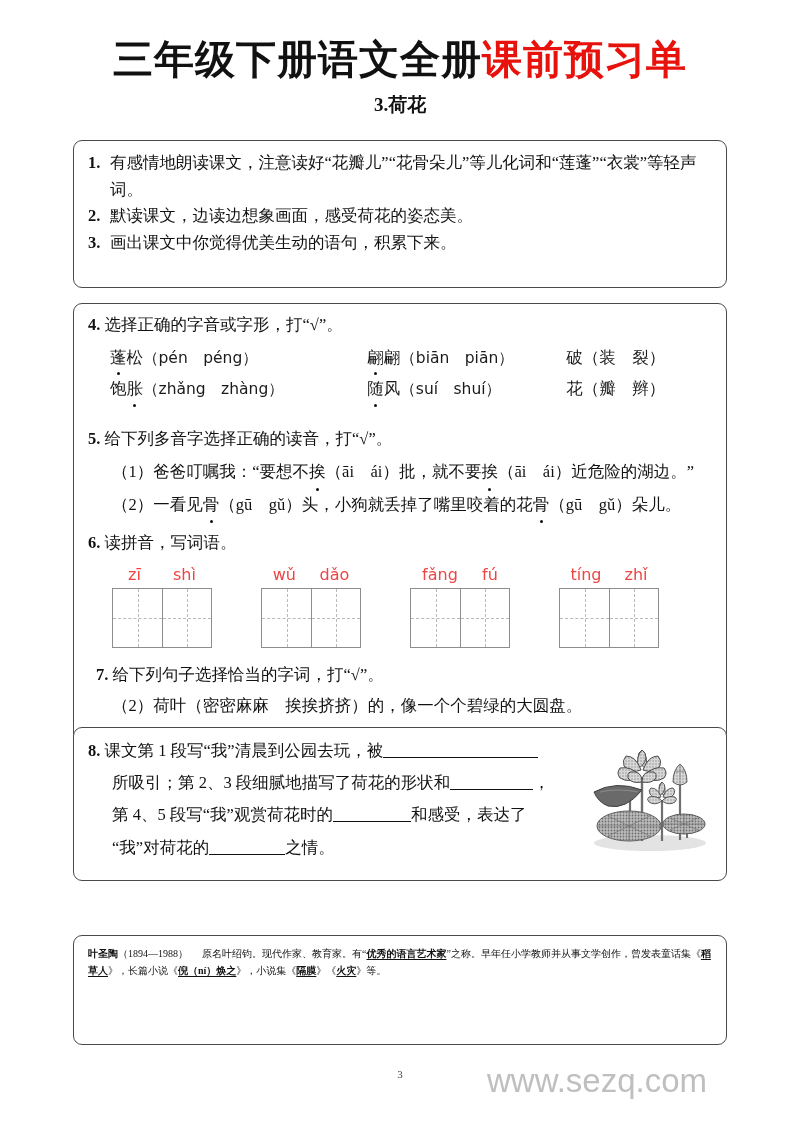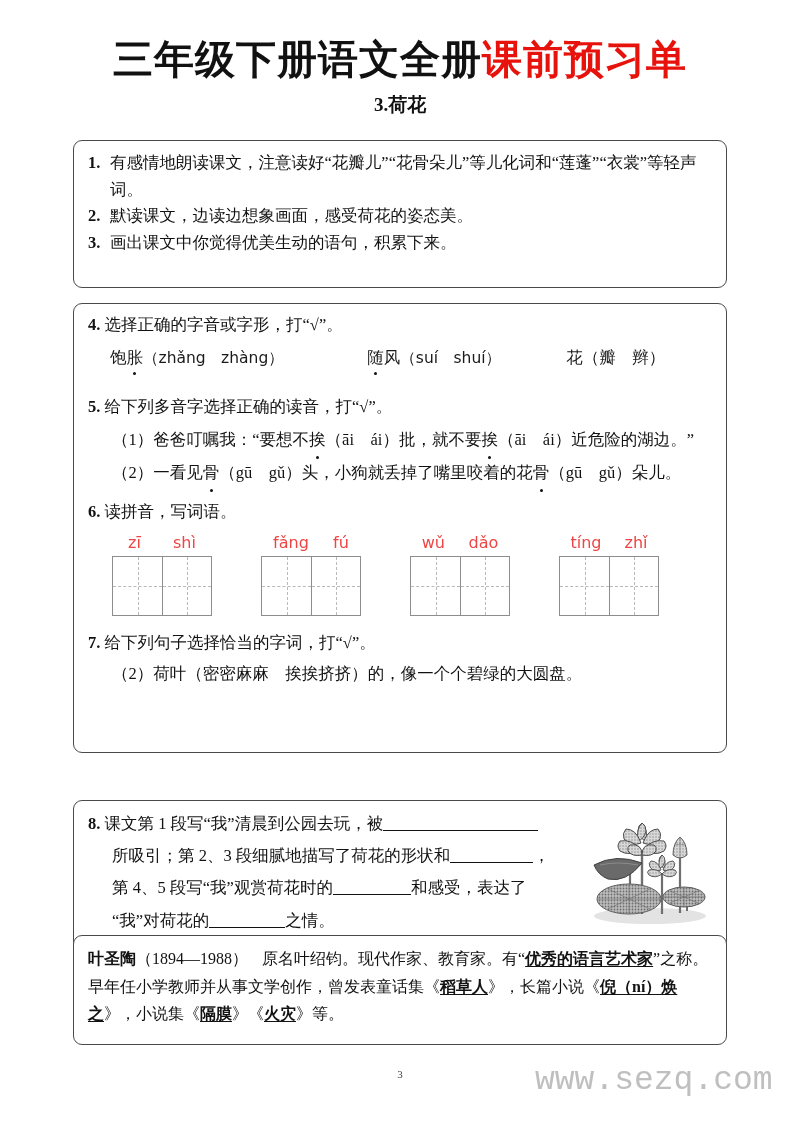--- a/index.html
+++ b/index.html
@@ -170,21 +170,21 @@
   .lotus {
     position: absolute;
     right: 14px;
     top: 14px;
     width: 126px;
     height: 112px;
   }
 
   
   .author-line {
-    font-size: 16px;
+    font-size: 10px;
     line-height: 1.72;
     color: #121212;
   }
   .bold-ul {
     font-weight: 700;
     text-decoration: underline;
     text-underline-offset: 2px;
   }
 
   
@@ -193,26 +193,25 @@
     left: 0; right: 0;
     top: 1068px;
     text-align: center;
     font-size: 11px;
     color: #444;
   }
   .watermark {
     position: absolute;
     left: 487px;
     top: 1062px;
-    font-family: Liberation Mono, monospace;
+    font-family: Liberation Sans, sans-serif;
     font-size: 33px;
     color: #bfbfbf;
     letter-spacing: 0px;
     white-space: nowrap;
-    margin-left: 48px;
   }
 </style>
 </head>
 <body>
 
 <div class="page">
 
   <div class="title-wrap">
     <div class="main-title">
       <span class="black-part">三年级下册语文全册</span><span class="red-part">课前预习单</span>
@@ -235,20 +234,25 @@
   </div>
 
   <div class="box" style="top:303px; height:450px;">
     <div class="box-inner" style="padding-top:8px;">
 
       <div class="line">
         <span class="num">4.</span>
         <span>选择正确的字音或字形，打“√”。</span>
       </div>
       <div class="q4row">
+        <div class="q4c1"><span class="dotchar">蓬</span><span>松</span><span class="py">（pén　péng）</span></div>
+        <div class="q4c2"><span class="dotchar">翩</span><span>翩</span><span class="py">（biān　piān）</span></div>
+        <div class="q4c3"><span>破</span><span>（装　裂）</span></div>
+      </div>
+      <div class="q4row">
         <div class="q4c1"><span>饱</span><span class="dotchar">胀</span><span class="py">（zhǎng　zhàng）</span></div>
         <div class="q4c2"><span class="dotchar">随</span><span>风</span><span class="py">（suí　shuí）</span></div>
         <div class="q4c3"><span>花</span><span>（瓣　辫）</span></div>
       </div>
 
       <div class="line" style="margin-top:24px;">
         <span class="num">5.</span>
         <span>给下列多音字选择正确的读音，打“√”。</span>
       </div>
       <div class="line indent2" style="margin-top:6px;">
@@ -270,63 +274,63 @@
             <span>shì</span>
           </div>
           <div class="tianzi">
               <div class="cell"></div>
               <div class="cell"></div>
             </div>
         </div>
 
         <div class="grid-item">
           <div class="grid-pinyin">
+            <span>wǔ</span>
+            <span>dǎo</span>
+          </div>
+          <div class="tianzi">
+              <div class="cell"></div>
+              <div class="cell"></div>
+            </div>
+        </div>
+
+        <div class="grid-item">
+          <div class="grid-pinyin">
             <span>fǎng</span>
             <span>fú</span>
-          </div>
-          <div class="tianzi">
-              <div class="cell"></div>
-              <div class="cell"></div>
-            </div>
-        </div>
-
-        <div class="grid-item">
-          <div class="grid-pinyin">
-            <span>wǔ</span>
-            <span>dǎo</span>
           </div>
           <div class="tianzi">
               <div class="cell"></div>
               <div class="cell"></div>
             </div>
         </div>
 
         <div class="grid-item">
           <div class="grid-pinyin">
             <span>tíng</span>
             <span>zhǐ</span>
           </div>
           <div class="tianzi">
               <div class="cell"></div>
               <div class="cell"></div>
             </div>
         </div>
 
       </div>
 
-      <div class="line" style="margin-top:14px;">
+      <div class="line" style="margin-top:14px;margin-left:8px;">
         <span class="num">7.</span>
         <span>给下列句子选择恰当的字词，打“√”。</span>
       </div>
       <div class="line indent2" style="margin-top:4px;">（2）荷叶（密密麻麻　挨挨挤挤）的，像一个个碧绿的大圆盘。</div>
 
     </div>
   </div>
 
-  <div class="box" style="top:800px; height:154px;">
+  <div class="box" style="top:727px; height:154px;">
     <div class="box-inner" style="padding-top:7px; position:relative;">
 
       <div class="q8-text">
         <div class="q8-line">
           <span class="num">8.</span>
           <span>课文第 1 段写“我”清晨到公园去玩，被</span><span class="blank" style="width:155px;"></span>
         </div>
         <div class="q8-line indent2">
           <span>所吸引；第 2、3 段细腻地描写了荷花的形状和</span><span class="blank" style="width:83px;"></span><span>，</span>
         </div>

